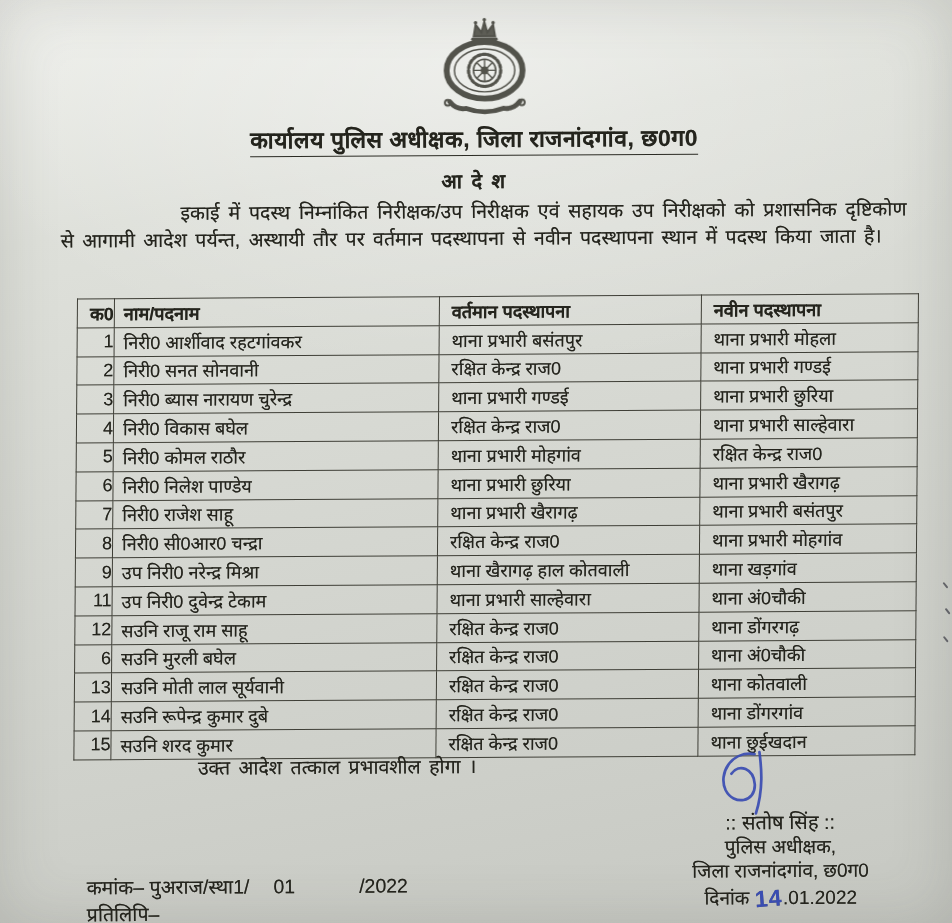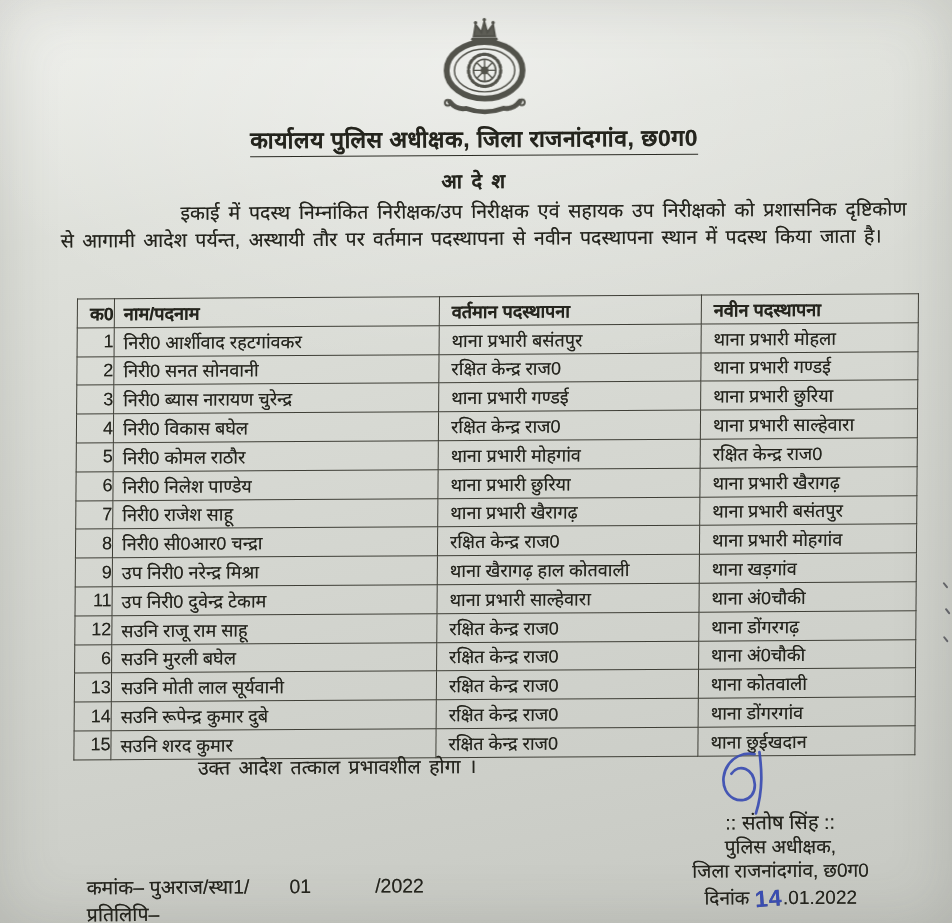--- a/index.html
+++ b/index.html
@@ -100,21 +100,21 @@
     transform: rotate(-4deg) translateY(2px);
     letter-spacing: 1px;
     margin: 0 1px 0 5px;
   }
 
   .ref-block {
     position: absolute; left: 84px; top: 872px;
     font-size: 19.5px; line-height: 27px;
   }
   .ref-line { white-space: nowrap; }
-  .ref-number { display: inline-block; margin-left: 40px; }
+  .ref-number { display: inline-block; margin-left: 24px; }
   .ref-year   { display: inline-block; margin-left: 64px; }
 
   .pen-mark {
     position: absolute;
     width: 7px; height: 2.4px;
     background: #4b4b52;
     border-radius: 2px;
     transform: rotate(52deg);
     opacity: 0.8;
   }

